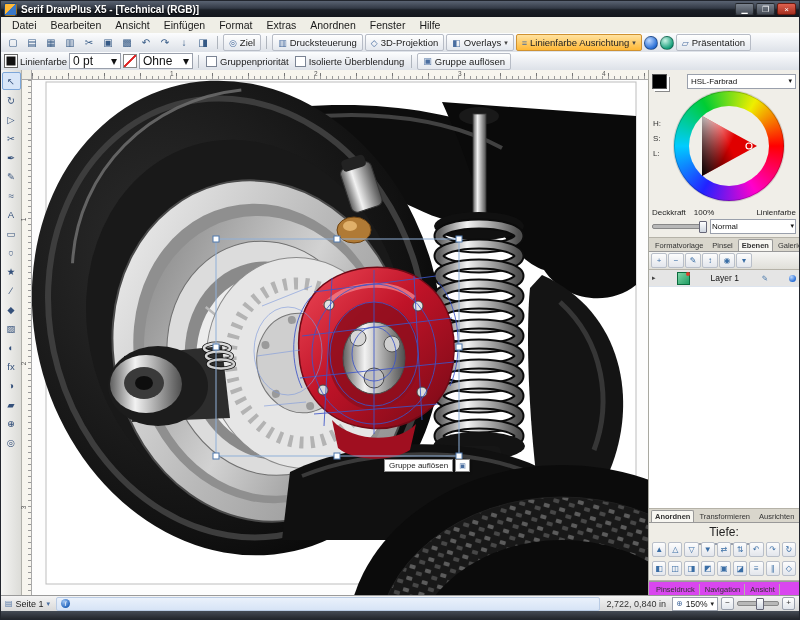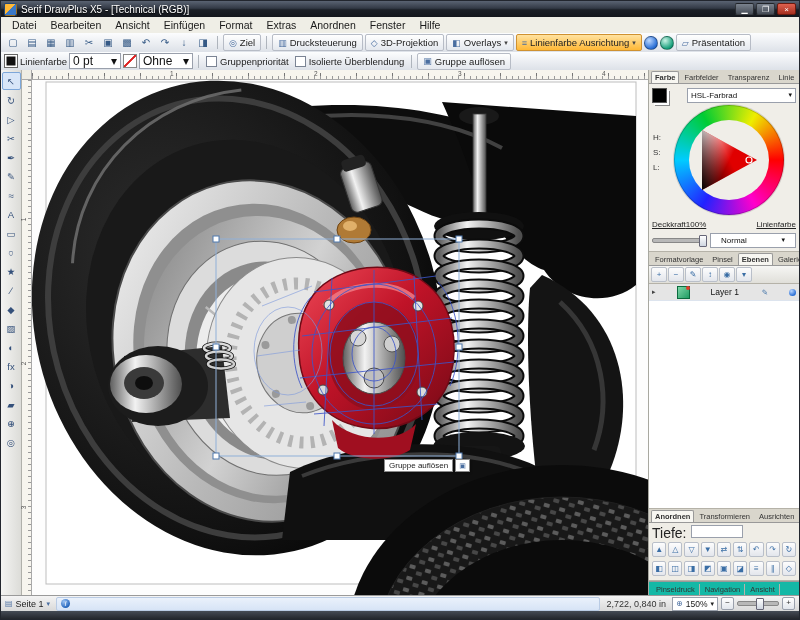--- a/index.html
+++ b/index.html
@@ -2,21 +2,21 @@
 <html><head>
 <meta charset="utf-8">
 <style>
   html,body{margin:0;padding:0;}
   body{width:800px;height:620px;font-family:"Liberation Sans","DejaVu Sans",sans-serif;-webkit-font-smoothing:antialiased;background:#d4d0c8;overflow:hidden;}
   #app{position:relative;width:800px;height:620px;background:#e4e2da;border:1px solid #22262e;box-sizing:border-box;}
 
   
   .titlebar{position:absolute;top:0;left:0;right:0;height:16px;background:linear-gradient(#5a6372 0%,#333a46 45%,#1c2027 55%,#14171d 100%);display:flex;align-items:center;padding:0 3px;color:#fff;}
   .app-icon{width:11px;height:11px;border-radius:2px;background:linear-gradient(135deg,#ffb836 0 50%,#3a78c8 50% 100%);margin-right:4px;flex:none;border:1px solid #00000066;}
-  .titlebar .title{font-size:10px;text-shadow:0 1px 1px #000;white-space:nowrap;flex:1;}
+  .titlebar .title{font-size:10px;text-shadow:0 1px 1px #000;white-space:nowrap;flex:1;font-weight:bold;}
   .win-btn{width:19px;height:12px;margin-left:2px;border-radius:2px;font-size:8px;line-height:11px;text-align:center;color:#fff;border:1px solid #00000088;background:linear-gradient(#7a828e,#454b55);box-sizing:border-box;}
   .win-btn.close{background:linear-gradient(#e0614f,#a52f1f);border-color:#6d1a0f;}
 
   
   .menubar{position:absolute;top:16px;left:0;right:0;height:16px;background:#efeee6;border-bottom:1px solid #c6c3b6;display:flex;align-items:center;padding-left:4px;}
   .menu-item{font-size:10.5px;color:#1a1a1a;padding:1px 7px;}
 
   
   .toolbar{position:absolute;left:0;right:0;display:flex;align-items:center;background:linear-gradient(#fcfdfe,#dde1e8);border-bottom:1px solid #b4bac4;padding:0 3px;gap:2px;}
   .toolbar1{top:32px;height:19px;}
@@ -68,41 +68,41 @@
   .color-body{flex:none;background:#f0eee8;border-bottom:1px solid #b5b2a8;padding:2px 3px;}
   .color-head{display:flex;align-items:center;gap:20px;height:18px;}
   .color-well{width:13px;height:13px;background:#000;border:1px solid #555;box-shadow:2px 2px 0 #fff,3px 3px 0 #888;flex:none;}
   .mode-select{flex:1;display:flex;align-items:center;justify-content:space-between;background:#fff;border:1px solid #9aa0ac;height:13px;font-size:8px;padding:0 3px;color:#111;}
   .wheel-zone{position:relative;height:114px;}
   .wheel{position:absolute;left:22px;top:1px;width:110px;height:110px;border-radius:50%;
      background:conic-gradient(from 90deg,#ff0000,#ff00cc,#2222ff,#00ccff,#00cc33,#eeee00,#ff0000);box-shadow:inset 0 0 0 1px #0003,0 0 0 1px #0002;}
   .wheel-hole{position:absolute;left:37px;top:16px;width:80px;height:80px;border-radius:50%;background:#f0eee8;}
   .wheel-tri{position:absolute;left:37px;top:16px;}
   .hsl-labels{position:absolute;left:1px;top:26px;font-size:8px;color:#333;line-height:15px;}
-  .deck-row{display:flex;align-items:center;gap:0;height:13px;font-size:8px;color:#222;text-decoration:underline;}
+  .deck-row{display:flex;align-items:flex-end;gap:8px;height:13px;font-size:8px;color:#222;}
   .deck-row .spacer{flex:1;}
   .mix-row{display:flex;align-items:center;gap:4px;height:18px;}
   .slider{position:relative;width:52px;height:3px;background:#b8b8b8;border:1px solid #888;border-radius:2px;}
   .slider .thumb{position:absolute;right:-2px;top:-4px;width:6px;height:10px;background:linear-gradient(#fff,#cfd6e0);border:1px solid #667;border-radius:1px;}
-  .mix-select{flex:1;display:flex;align-items:center;justify-content:space-between;background:#fff;border:1px solid #9aa0ac;height:13px;font-size:8px;padding:0 10px;color:#111;}
+  .mix-select{flex:1;display:flex;align-items:center;justify-content:space-between;background:#fff;border:1px solid #9aa0ac;height:13px;font-size:8px;padding:0 1px;color:#111;}
   .layers-toolbar{height:17px;background:linear-gradient(#f6f6f4,#e0dfd9);border-bottom:1px solid #b5b2a8;display:flex;align-items:center;gap:1px;padding:0 2px;flex:none;}
   .mini-btn{width:14px;height:13px;display:flex;align-items:center;justify-content:center;font-size:8px;color:#3a6ea5;border:1px solid #b9bfc9;border-radius:2px;background:linear-gradient(#fdfdfd,#e3e6ec);}
   .layers-list{flex:1;background:#fff;border-bottom:1px solid #b5b2a8;overflow:hidden;}
   .layer-row{display:flex;align-items:center;gap:21px;height:16px;padding:0 3px;background:#e5e5e5;border-bottom:1px solid #dde4ee;}
   .layer-row .chev{font-size:7px;color:#444;}
   .layer-icon{width:11px;height:11px;background:linear-gradient(135deg,#7fd6a8,#1f9d63);border:1px solid #0b6b3e;flex:none;position:relative;}
   .layer-icon::after{content:"";position:absolute;right:-1px;top:-1px;width:4px;height:4px;background:#e03a2a;border-radius:50%;}
   .layer-row .lname{flex:1;font-size:8.5px;color:#111;white-space:nowrap;overflow:hidden;}
   .layer-row .licon{font-size:7.5px;color:#3a6ea5;}
   .layer-row .ldot{width:7px;height:7px;border-radius:50%;background:radial-gradient(circle at 35% 30%,#bcd8ff,#2a6fd6 70%);flex:none;}
   .arrange-body{flex:none;background:#efede6;border-bottom:1px solid #b5b2a8;padding:2px 3px;}
-  .tiefe-row{display:flex;gap:4px;height:15px;font-size:14px;color:#222;}
+  .tiefe-row{display:flex;align-items:center;gap:4px;height:15px;font-size:12px;color:#222;flex-direction:column;}
   .tiefe-field{width:46px;height:11px;background:#fff;border:1px solid #9aa0ac;display:flex;align-items:center;justify-content:flex-end;padding:0 2px;font-size:7.5px;color:#333;}
   .icon-row{display:flex;gap:2px;align-items:center;height:19px;}
-  .rp-bottom-tabs{height:14px;background:#14b8a6;border-top:1px solid #999;display:flex;align-items:center;padding-left:3px;gap:1px;flex:none;}
+  .rp-bottom-tabs{height:14px;background:#d946ef;border-top:1px solid #999;display:flex;align-items:center;padding-left:3px;gap:1px;flex:none;}
   .rp-bottom-tabs .tab{font-size:7.5px;color:#333;padding:1px 4px;border-right:1px solid #b7b4aa;}
 
   
   .statusbar{position:absolute;left:0;right:0;bottom:8px;height:15px;background:linear-gradient(#f4f4f4,#d9d9d9);border-top:1px solid #9a9a9a;display:flex;align-items:center;padding:0 4px;gap:6px;font-size:9px;color:#222;}
   .sb-page{display:flex;align-items:center;gap:3px;}
   .sb-page .picon{font-size:8px;color:#4a6ea0;}
   .sb-hint{flex:1;display:flex;align-items:center;gap:4px;background:linear-gradient(#eaf1fb,#d7e4f6);border:1px solid #b9cbe4;border-radius:2px;height:12px;padding:0 4px;overflow:hidden;}
   .info-dot{width:9px;height:9px;border-radius:50%;background:radial-gradient(circle at 35% 30%,#9cc4f5,#1d5fb8 75%);color:#fff;font-size:7px;line-height:9px;text-align:center;font-style:italic;flex:none;}
   .sb-hint .htext{white-space:nowrap;font-size:8.5px;color:#333;}
   .sb-coords{white-space:nowrap;color:#333;}
@@ -486,26 +486,20 @@
       </svg>
 
       <div class="sel-tooltip">
         <span class="tip-text">Gruppe auflösen</span>
         <span class="tip-icon">▣</span>
       </div>
     </div>
 
     <div class="right-panel">
 
-      <div class="rp-tabs">
-        <span class="tab active">Farbe</span>
-        <span class="tab">Farbfelder</span>
-        <span class="tab">Transparenz</span>
-        <span class="tab">Linie</span>
-      </div>
 
       <div class="color-body">
         <div class="color-head">
           <div class="color-well"></div>
           <div class="mode-select">
             <span>HSL-Farbrad</span>
             <span style="font-size:7px">▾</span>
           </div>
         </div>
         <div class="wheel-zone">

